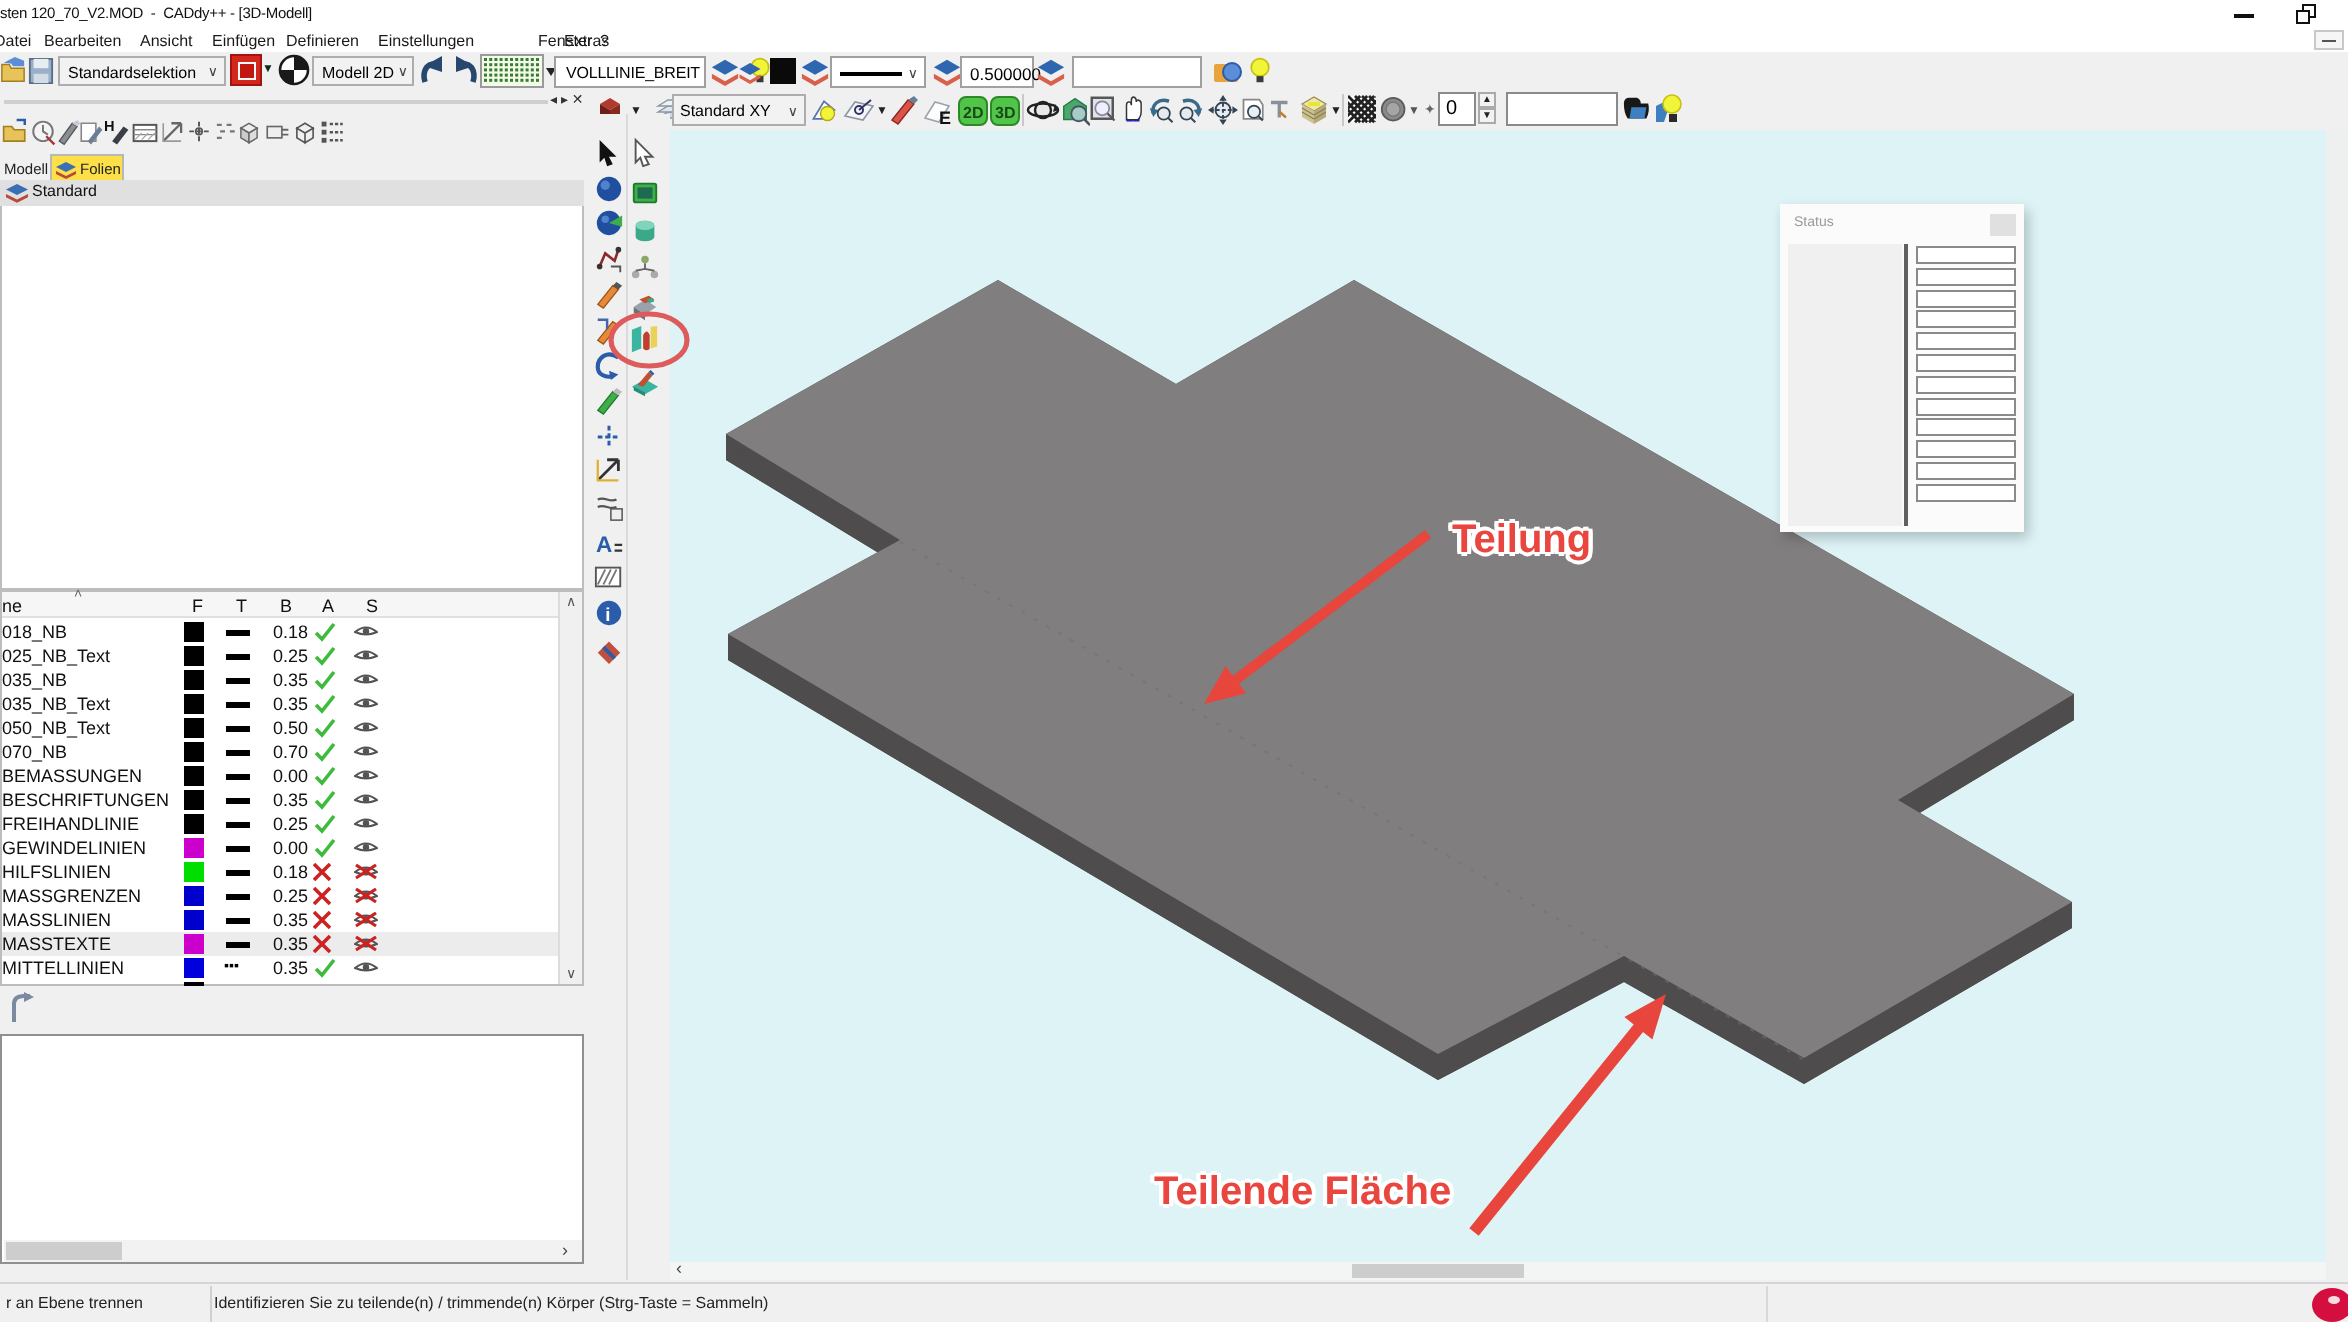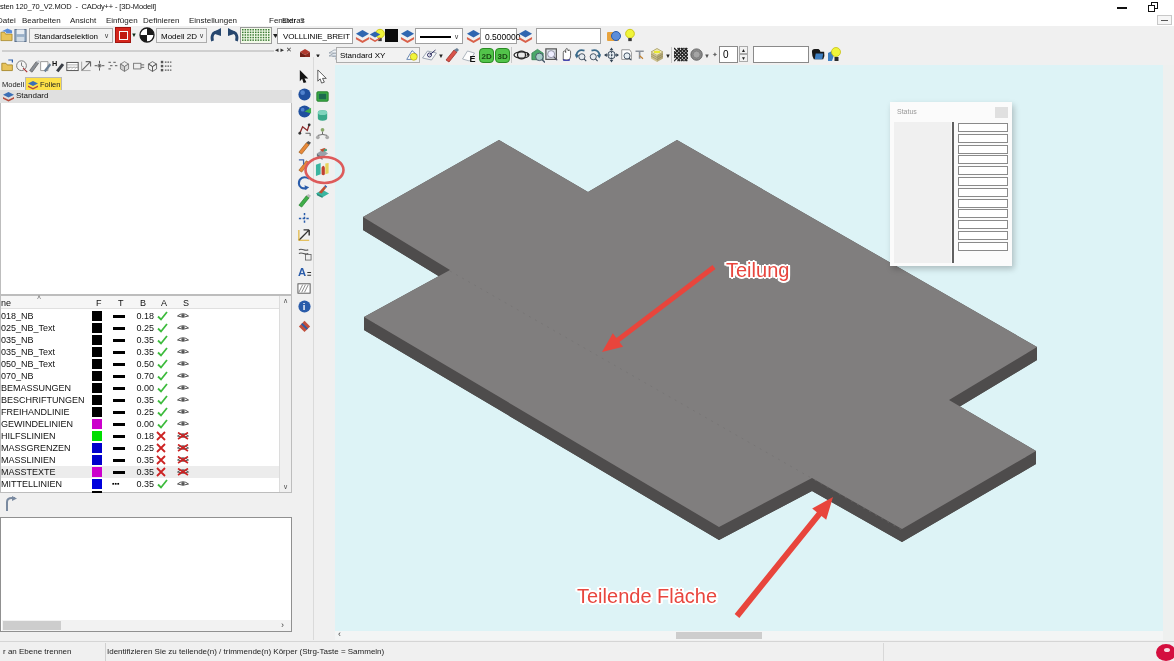--- a/index.html
+++ b/index.html
@@ -30,21 +30,21 @@
 #vtools { left:295px; top:57px; width:40px; height:583px; background:#f0f0f0; }
 #viewport { left:335px; top:65px; width:828px; height:575px; background:#ddf3f6; }
 #rightstrip { left:1163px; top:65px; width:11px; height:575px; background:#eef0ef; }
 #statusbar { left:0; top:641px; width:1174px; height:20px; background:#f0f0f0; border-top:1px solid #d5d5d5; font-size:8px; color:#222; }
 #statuspanel { position:absolute; left:555px; top:37px; width:122px; height:164px; background:#fbfbfb; box-shadow:2px 3px 6px rgba(0,0,0,0.22); }
 #statuspanel .title { position:absolute; left:7px; top:6px; font-size:7px; color:#999; }
 #statuspanel .btn { position:absolute; right:4px; top:5px; width:13px; height:11px; background:#e0e0e0; }
 #sp-left { position:absolute; left:4px; top:20px; width:57px; height:141px; background:#f0f0f0; }
 #sp-div { position:absolute; left:62px; top:20px; width:2px; height:141px; background:#606060; }
 .sprow { position:absolute; left:68px; width:50px; height:9px; background:#fff; border:1px solid #8a8a8a; }
-.annot { position:absolute; font-weight:normal; font-size:20px; color:#e8463e; white-space:nowrap;
+.annot { position:absolute; font-weight:bold; font-size:20px; color:#e8463e; white-space:nowrap;
   text-shadow:-2px 0 0 #fff,2px 0 0 #fff,0 -2px 0 #fff,0 2px 0 #fff,-1px -1px 0 #fff,1px -1px 0 #fff,-1px 1px 0 #fff,1px 1px 0 #fff,-2px -1px 0 #fff,2px 1px 0 #fff,2px -1px 0 #fff,-2px 1px 0 #fff; }
 </style>
 </head>
 <body>
 <div id="app">
   <div id="titlebar" class="abs">
     <div class="abs" style="left:0;top:2px;white-space:nowrap;">sten 120_70_V2.MOD&nbsp; -&nbsp; CADdy++ - [3D-Modell]</div>
     <div class="abs" style="left:1117px;top:7px;width:10px;height:1.5px;background:#111;"></div>
     <div class="abs" style="left:1151px;top:2px;width:7px;height:7px;border:1px solid #111;background:#fff;"></div>
     <div class="abs" style="left:1148px;top:5px;width:7px;height:7px;border:1px solid #111;background:#fff;"></div>
@@ -205,21 +205,21 @@
         <path d="M3 5 L8 2 L13 5 L8 8 Z" fill="#b03a2e"></path>
         <path d="M3 5 L8 8 L8 15 L3 12 Z" fill="#6e1f16"></path>
         <path d="M13 5 L8 8 L8 15 L13 12 Z" fill="#8a2a1f"></path>
       </svg>
       <div class="abs" style="left:315px;top:7px;font-size:6px;color:#222;">▼</div>
       <svg class="abs" style="left:327px;top:1px;" width="16" height="16" viewBox="0 0 16 16">
         <path d="M2 12 L7 9 L14 9 L9 12 Z" fill="#cfd8e2" stroke="#8a96a4" stroke-width="0.7"></path>
         <path d="M2 9 L7 6 L14 6 L9 9 Z" fill="#dfe5ec" stroke="#8a96a4" stroke-width="0.7"></path>
         <path d="M2 6 L7 3 L14 3 L9 6 Z" fill="#eef1f5" stroke="#8a96a4" stroke-width="0.7"></path>
       </svg>
-      <div class="abs" style="left: 336px; top: 1px; width: 84px; height: 16px; background: rgb(242, 242, 242); border: 1px solid rgb(173, 173, 173); font-size: 8px; white-space: nowrap; overflow: hidden;">
+      <div class="abs" style="left: 336px; top: 1px; width: 67px; height: 16px; background: rgb(242, 242, 242); border: 1px solid rgb(173, 173, 173); font-size: 8px; white-space: nowrap; overflow: hidden;">
         <span style="position:absolute;left:3px;top:3px;">Standard XY</span>
         <span style="position:absolute;right:3px;top:4px;font-size:7px;color:#444;">∨</span>
       </div>
       <svg class="abs" style="left:405px;top:1px;" width="14" height="16" viewBox="0 0 16 16">
         <path d="M2 13 L8 3 L14 8 L8 13 Z" fill="#fff" stroke="#5577aa" stroke-width="1"></path>
         <circle cx="10" cy="10" r="4" fill="#f0f53a" stroke="#b8a410" stroke-width="0.8"></circle>
       </svg>
       <svg class="abs" style="left:420px;top:1px;" width="19" height="16" viewBox="0 0 16 16">
         <path d="M1 11 L6 4 L15 6 L10 13 Z" fill="#f4f6f8" stroke="#8a96a4" stroke-width="0.8"></path>
         <circle cx="8" cy="8" r="2" fill="none" stroke="#336" stroke-width="1"></circle>

